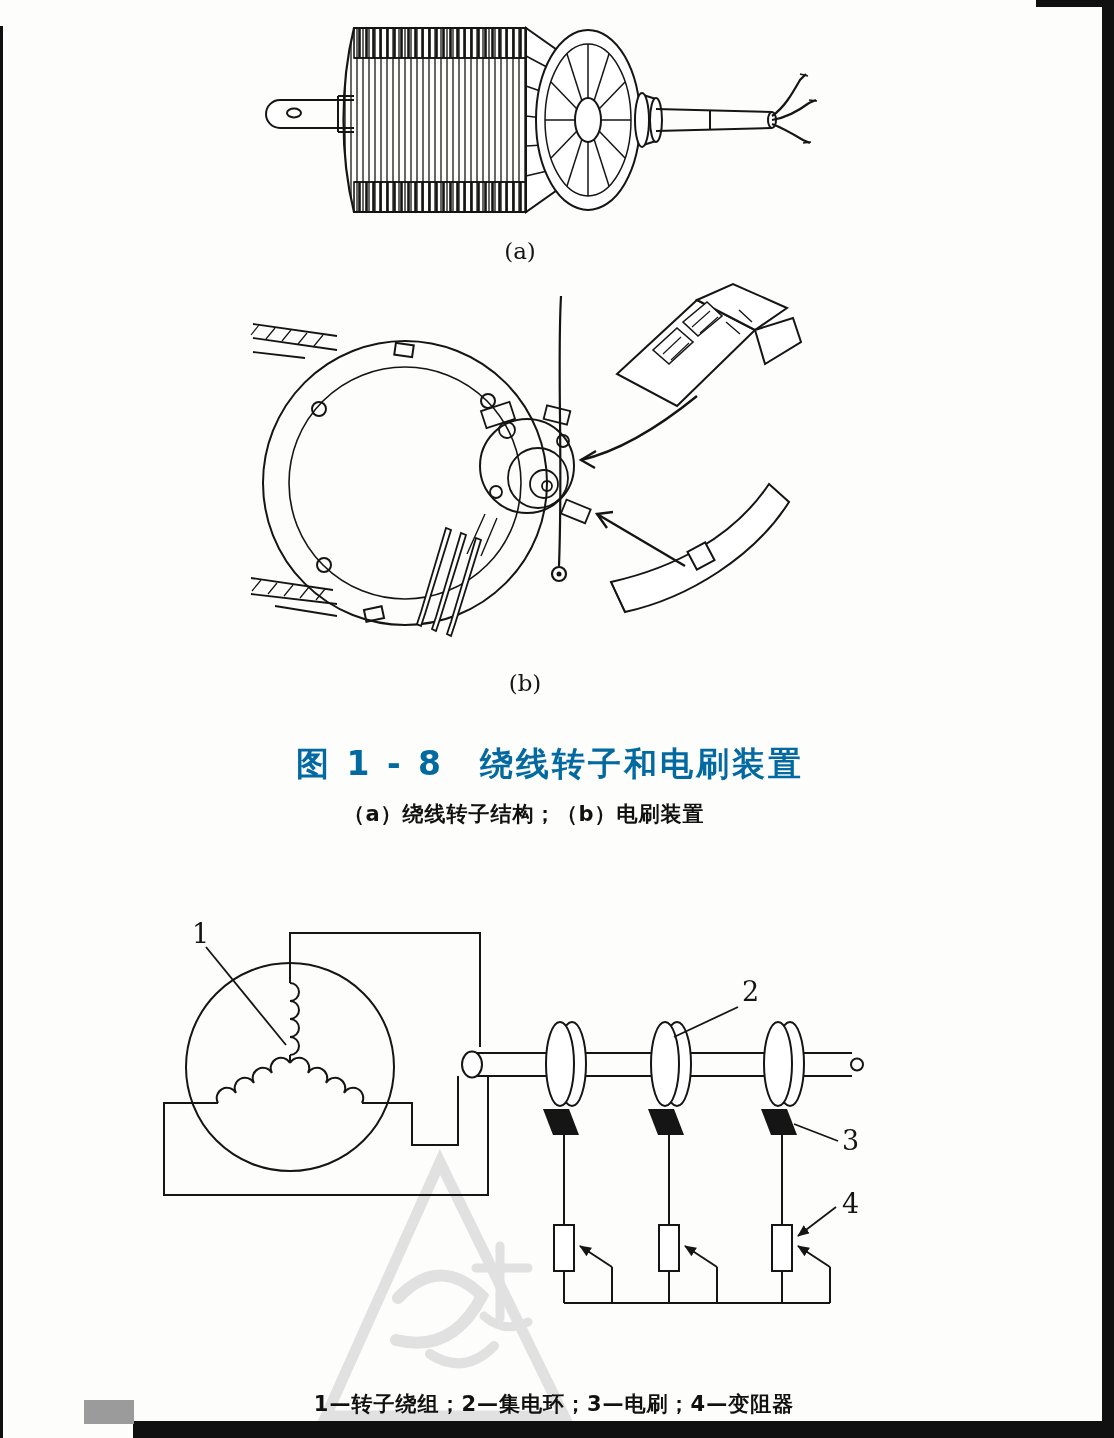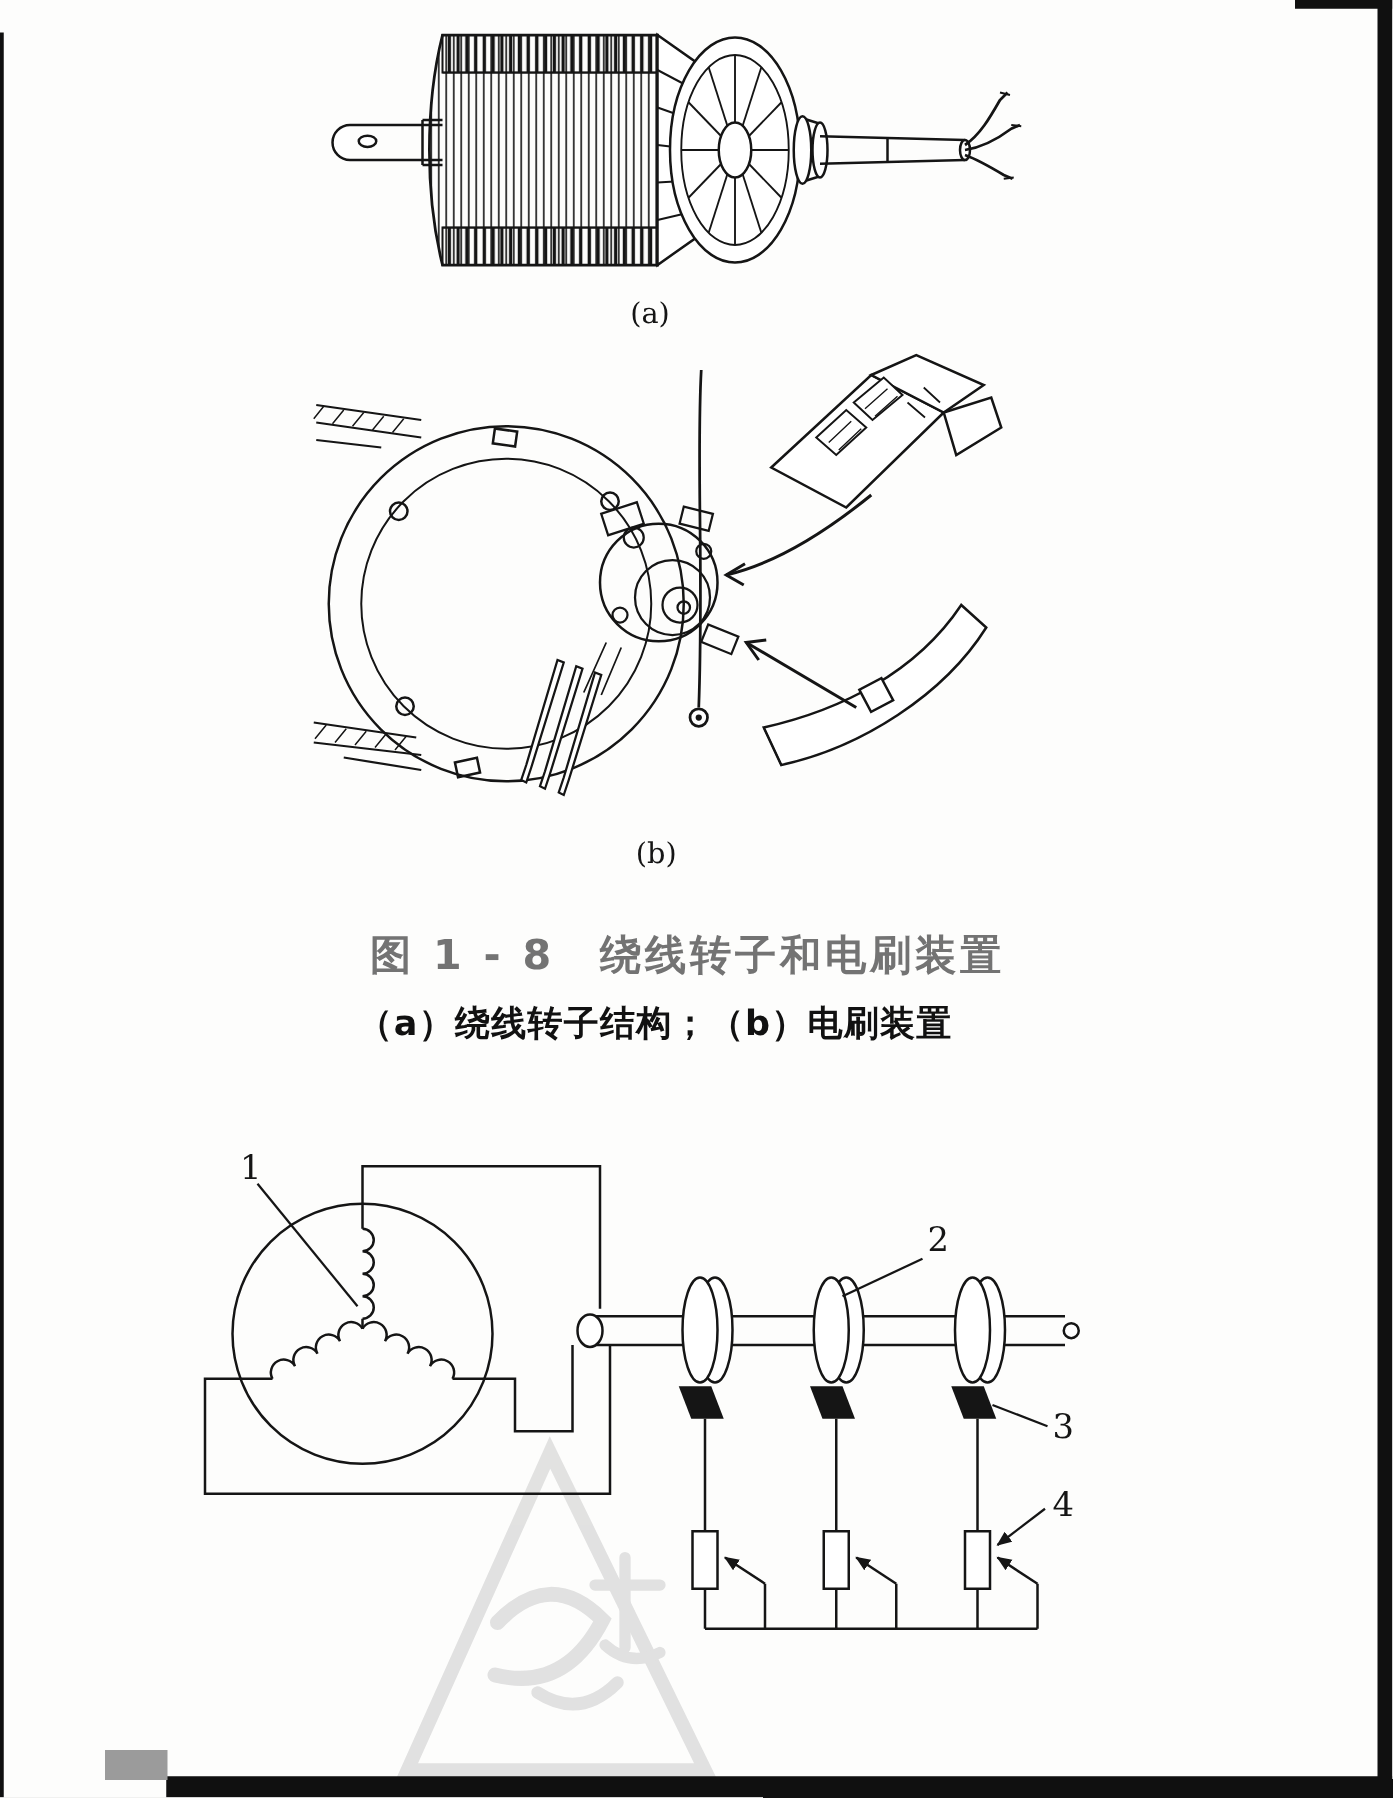--- a/index.html
+++ b/index.html
@@ -10,24 +10,24 @@
     background:var(--paper, #fdfdfc); overflow:hidden;
     color:var(--ink, #151515);
   }
   .abs { position:absolute; }
   .caption {
     font-family:"DejaVu Serif", serif; font-size:23px;
     text-align:center; color:#151515;
   }
   .fig-title {
     font-weight:bold; font-size:33px; letter-spacing:3px;
-    text-align:center; color:#737373; font-family:"DejaVu Sans", sans-serif;
+    text-align:center; color:#0369a1; font-family:"DejaVu Sans", sans-serif;
   }
   .fig-sub {
-    font-weight:bold; font-size:28px; letter-spacing:1px;
+    font-weight:bold; font-size:21px; letter-spacing:1px;
     text-align:center; color:#111; font-family:"DejaVu Sans", sans-serif;
   }
   .scan { background:var(--scan-edge, #101010); }
   figure svg { display:block; }
 </style>
 </head>
 <body>
 
 <div id="page">
 
@@ -250,20 +250,21 @@
       </g>
       <g font-family="DejaVu Serif, serif" font-size="27" fill="#151515" stroke="none">
         <text x="42" y="48">1</text>
         <text x="592" y="106">2</text>
         <text x="692" y="255">3</text>
         <text x="692" y="318">4</text>
       </g>
     </svg>
   </figure>
 
+  <div class="abs fig-sub" style="left:0; top:1390px; width:1108px; z-index:2;">1—转子绕组；2—集电环；3—电刷；4—变阻器</div>
 
   <div class="abs scan" style="left:0; top:26px; width:3px; height:1412px; z-index:3;"></div>
   <div class="abs scan" style="left:1102px; top:0; width:12px; height:1438px; z-index:3;"></div>
   <div class="abs scan" style="left:1036px; top:0; width:78px; height:7px; z-index:3;"></div>
   <div class="abs scan" style="left:133px; top:1421px; width:981px; height:17px; z-index:3;"></div>
   <div class="abs" style="left:84px; top:1400px; width:50px; height:24px; background:#9b9b9b; z-index:3;"></div>
 
 </div>
 
 </body></html>

